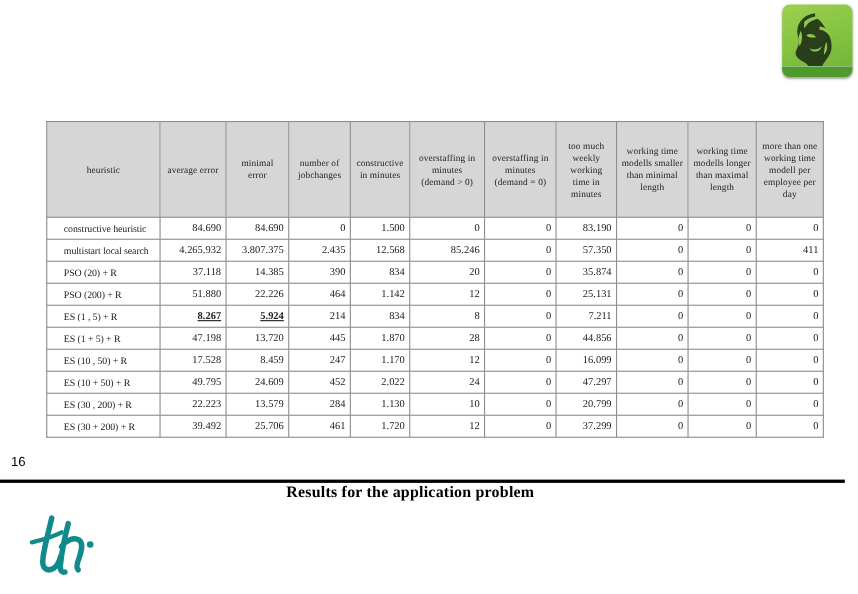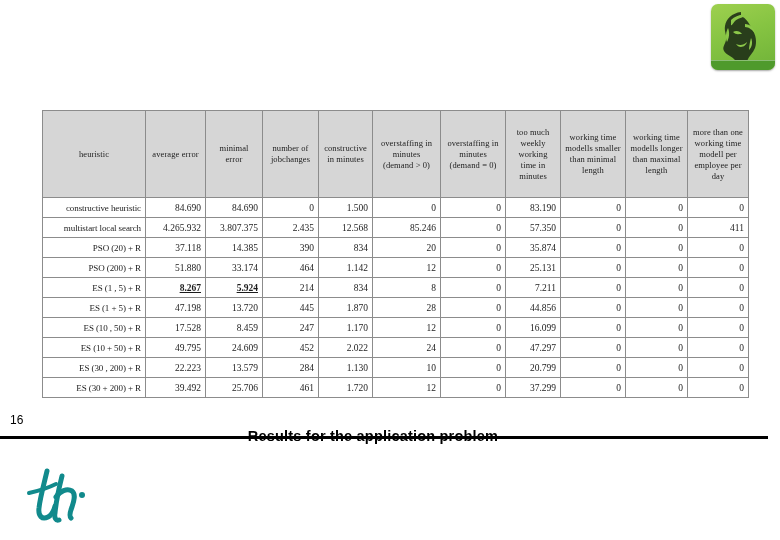--- a/index.html
+++ b/index.html
@@ -83,23 +83,23 @@
   }
   table.results thead th.hdr-0 { }
   table.results tbody td {
     height: 19px;
     font-size: 9.5px;
     text-align: right;
     white-space: nowrap;
     color: #1c1c1c;
   }
   table.results tbody td.rowlabel {
-    text-align: right;
+    text-align: left;
     font-size: 9px;
-    padding-left: 0;
+    padding-left: 15px;
     letter-spacing: -.1px;
   }
   table.results tbody td.best {
     font-weight: bold;
     text-decoration: underline;
   }
 
   
   col.c0  { width: 103px; }
   col.c1  { width: 60px;  }
@@ -130,24 +130,24 @@
     top: 436px;
     width: 768px;
     height: 3px;
     background: #000000;
   }
 
   
   #caption {
     position: absolute;
     left: 0;
-    top: 428px;
+    top: 440px;
     width: 746px;
     text-align: center;
-    font-family: Liberation Sans, sans-serif;
+    font-family: Liberation Serif, serif;
     font-weight: bold;
     font-size: 14.5px;
     color: #000;
     letter-spacing: .2px;
   }
 
   
   #brand-logo {
     position: absolute;
     left: 20px;
@@ -243,21 +243,21 @@
           <td>20</td>
           <td>0</td>
           <td>35.874</td>
           <td>0</td>
           <td>0</td>
           <td>0</td>
         </tr>
         <tr>
           <td class="rowlabel">PSO (200) + R</td>
           <td>51.880</td>
-          <td>33.174</td>
+          <td>22.226</td>
           <td>464</td>
           <td>1.142</td>
           <td>12</td>
           <td>0</td>
           <td>25.131</td>
           <td>0</td>
           <td>0</td>
           <td>0</td>
         </tr>
         <tr>

